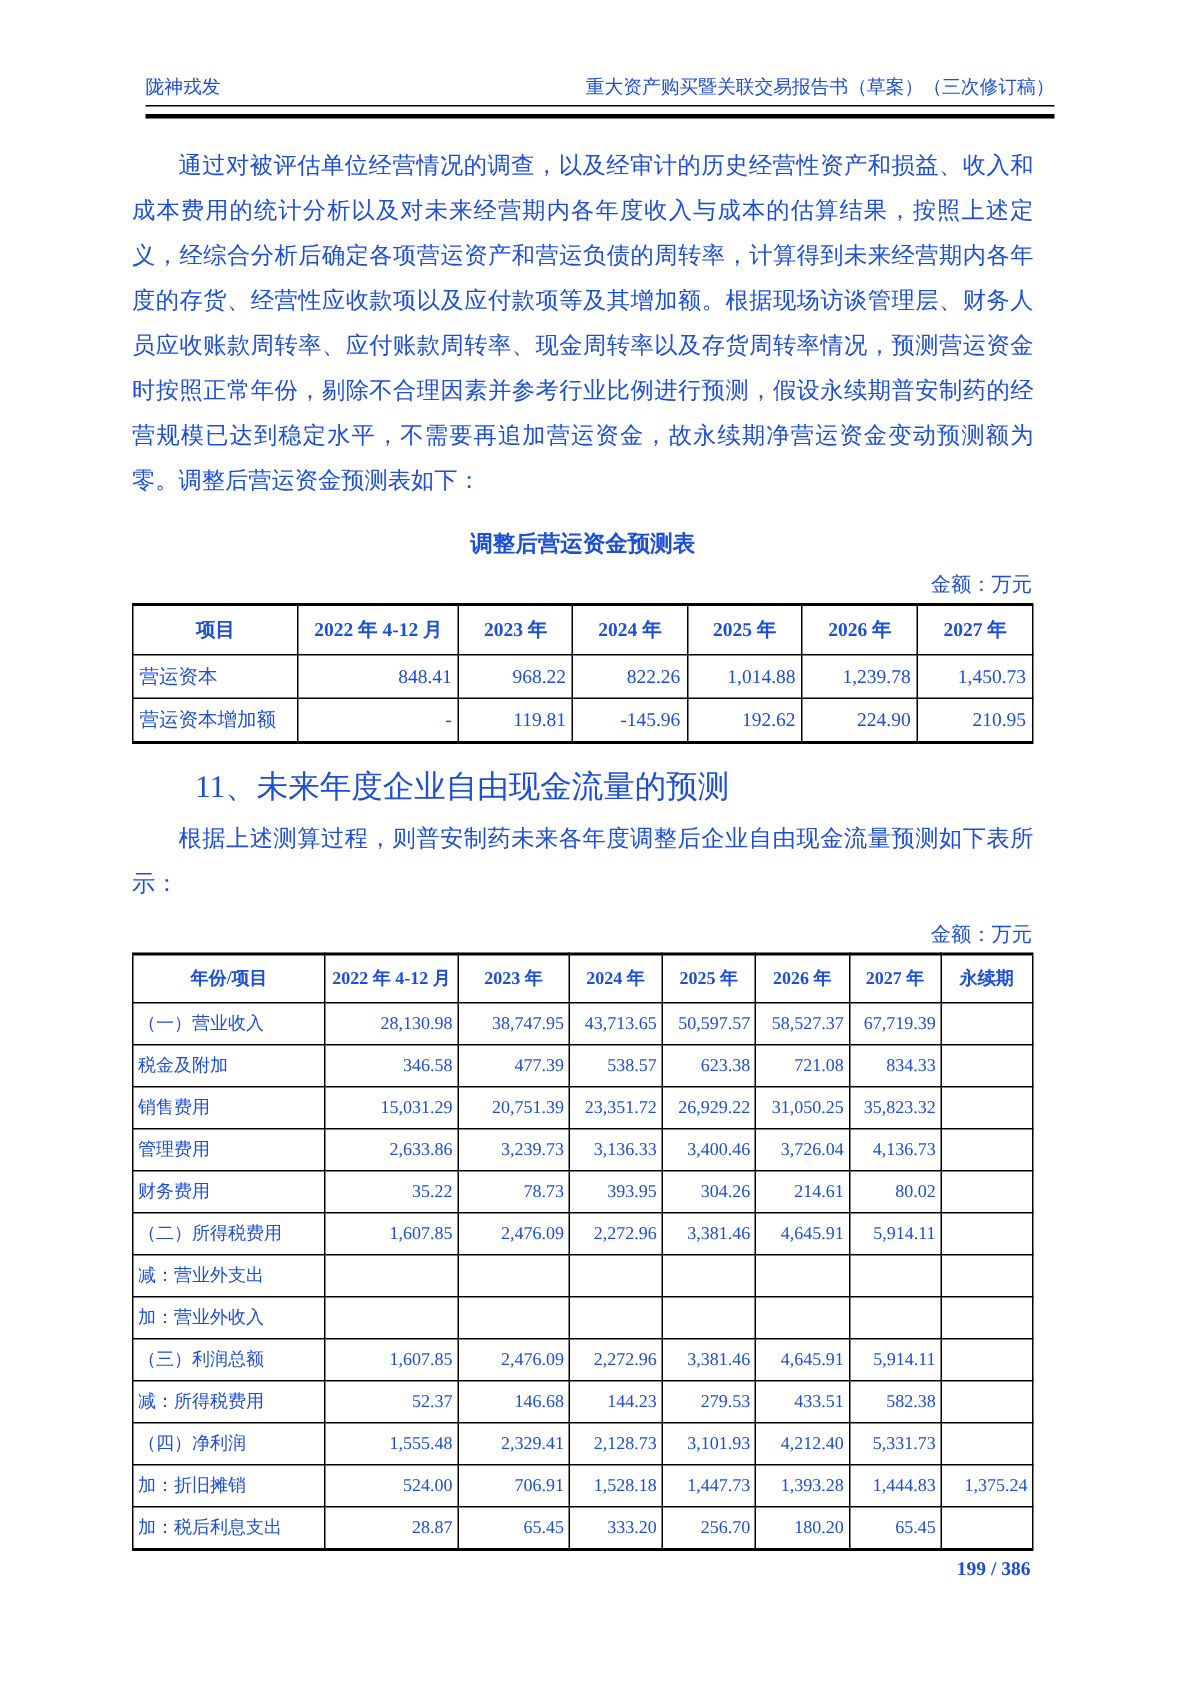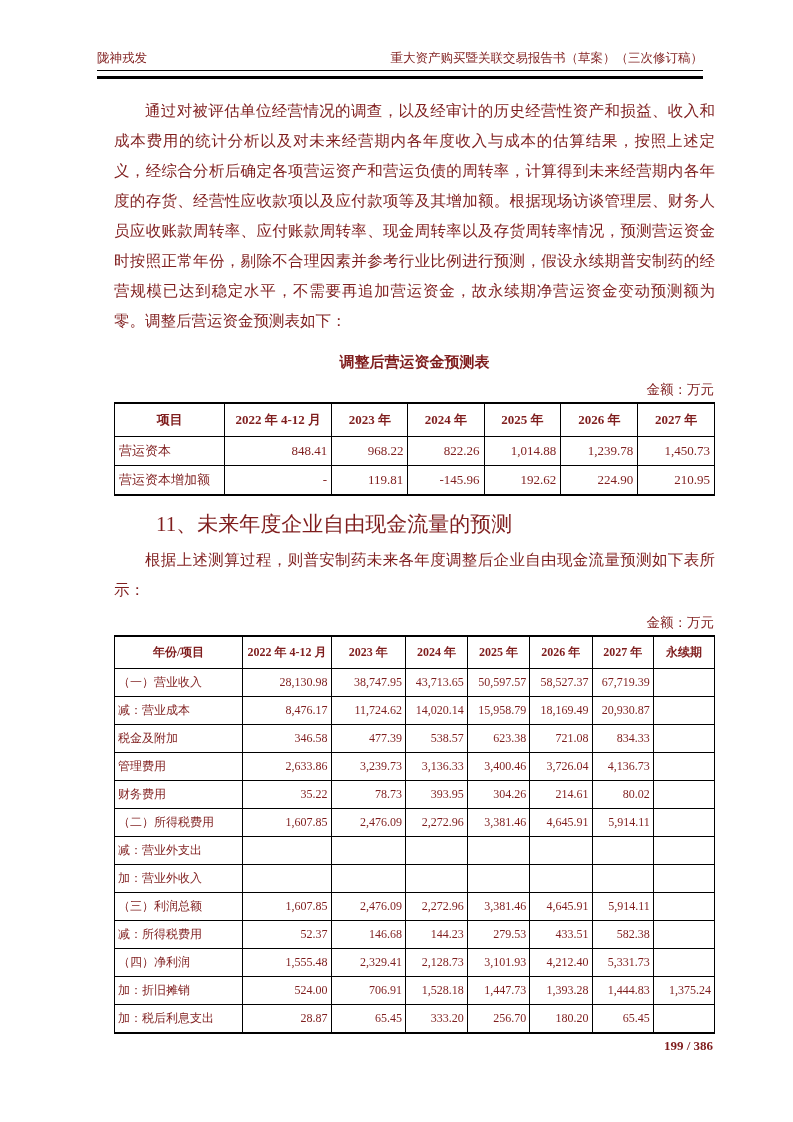--- a/index.html
+++ b/index.html
@@ -2,21 +2,21 @@
 <html><head>
 <meta charset="utf-8">
 <style>
   * { box-sizing: border-box; }
   html, body { margin: 0; padding: 0; background: #ffffff; }
   .page {
     position: relative;
     width: 793px;
     height: 1122px;
     background: #ffffff;
-    color: #7f1d1d;
+    color: #1d4ed8;
     font-family: "Liberation Serif", "DejaVu Serif", serif;
     overflow: hidden;
   }
   .header {
     position: absolute;
     left: 97px;
     width: 606px;
     top: 50px;
     display: flex;
     justify-content: space-between;
@@ -28,21 +28,21 @@
   .header-rule {
     position: absolute;
     left: 97px;
     width: 606px;
     top: 76px;
     height: 2.5px;
     background: #000;
   }
   .content {
     position: absolute;
-    left: 114px;
+    left: 88px;
     width: 601px;
     top: 96px;
   }
   p.body-text {
     margin: 0;
     font-size: 15.5px;
     line-height: 30px;
     text-align: justify;
     text-indent: 2em;
   }
@@ -184,37 +184,37 @@
             <td class="label">（一）营业收入</td>
             <td class="num">28,130.98</td>
             <td class="num">38,747.95</td>
             <td class="num">43,713.65</td>
             <td class="num">50,597.57</td>
             <td class="num">58,527.37</td>
             <td class="num">67,719.39</td>
             <td class="num"></td>
           </tr>
           <tr>
-            <td class="label">减：营业成本</td>
-            <td class="num">8,476.17</td>
-            <td class="num">11,724.62</td>
-            <td class="num">14,020.14</td>
-            <td class="num">15,958.79</td>
-            <td class="num">18,169.49</td>
-            <td class="num">20,930.87</td>
-            <td class="num"></td>
-          </tr>
-          <tr>
             <td class="label">税金及附加</td>
             <td class="num">346.58</td>
             <td class="num">477.39</td>
             <td class="num">538.57</td>
             <td class="num">623.38</td>
             <td class="num">721.08</td>
             <td class="num">834.33</td>
+            <td class="num"></td>
+          </tr>
+          <tr>
+            <td class="label">销售费用</td>
+            <td class="num">15,031.29</td>
+            <td class="num">20,751.39</td>
+            <td class="num">23,351.72</td>
+            <td class="num">26,929.22</td>
+            <td class="num">31,050.25</td>
+            <td class="num">35,823.32</td>
             <td class="num"></td>
           </tr>
           <tr>
             <td class="label">管理费用</td>
             <td class="num">2,633.86</td>
             <td class="num">3,239.73</td>
             <td class="num">3,136.33</td>
             <td class="num">3,400.46</td>
             <td class="num">3,726.04</td>
             <td class="num">4,136.73</td>

